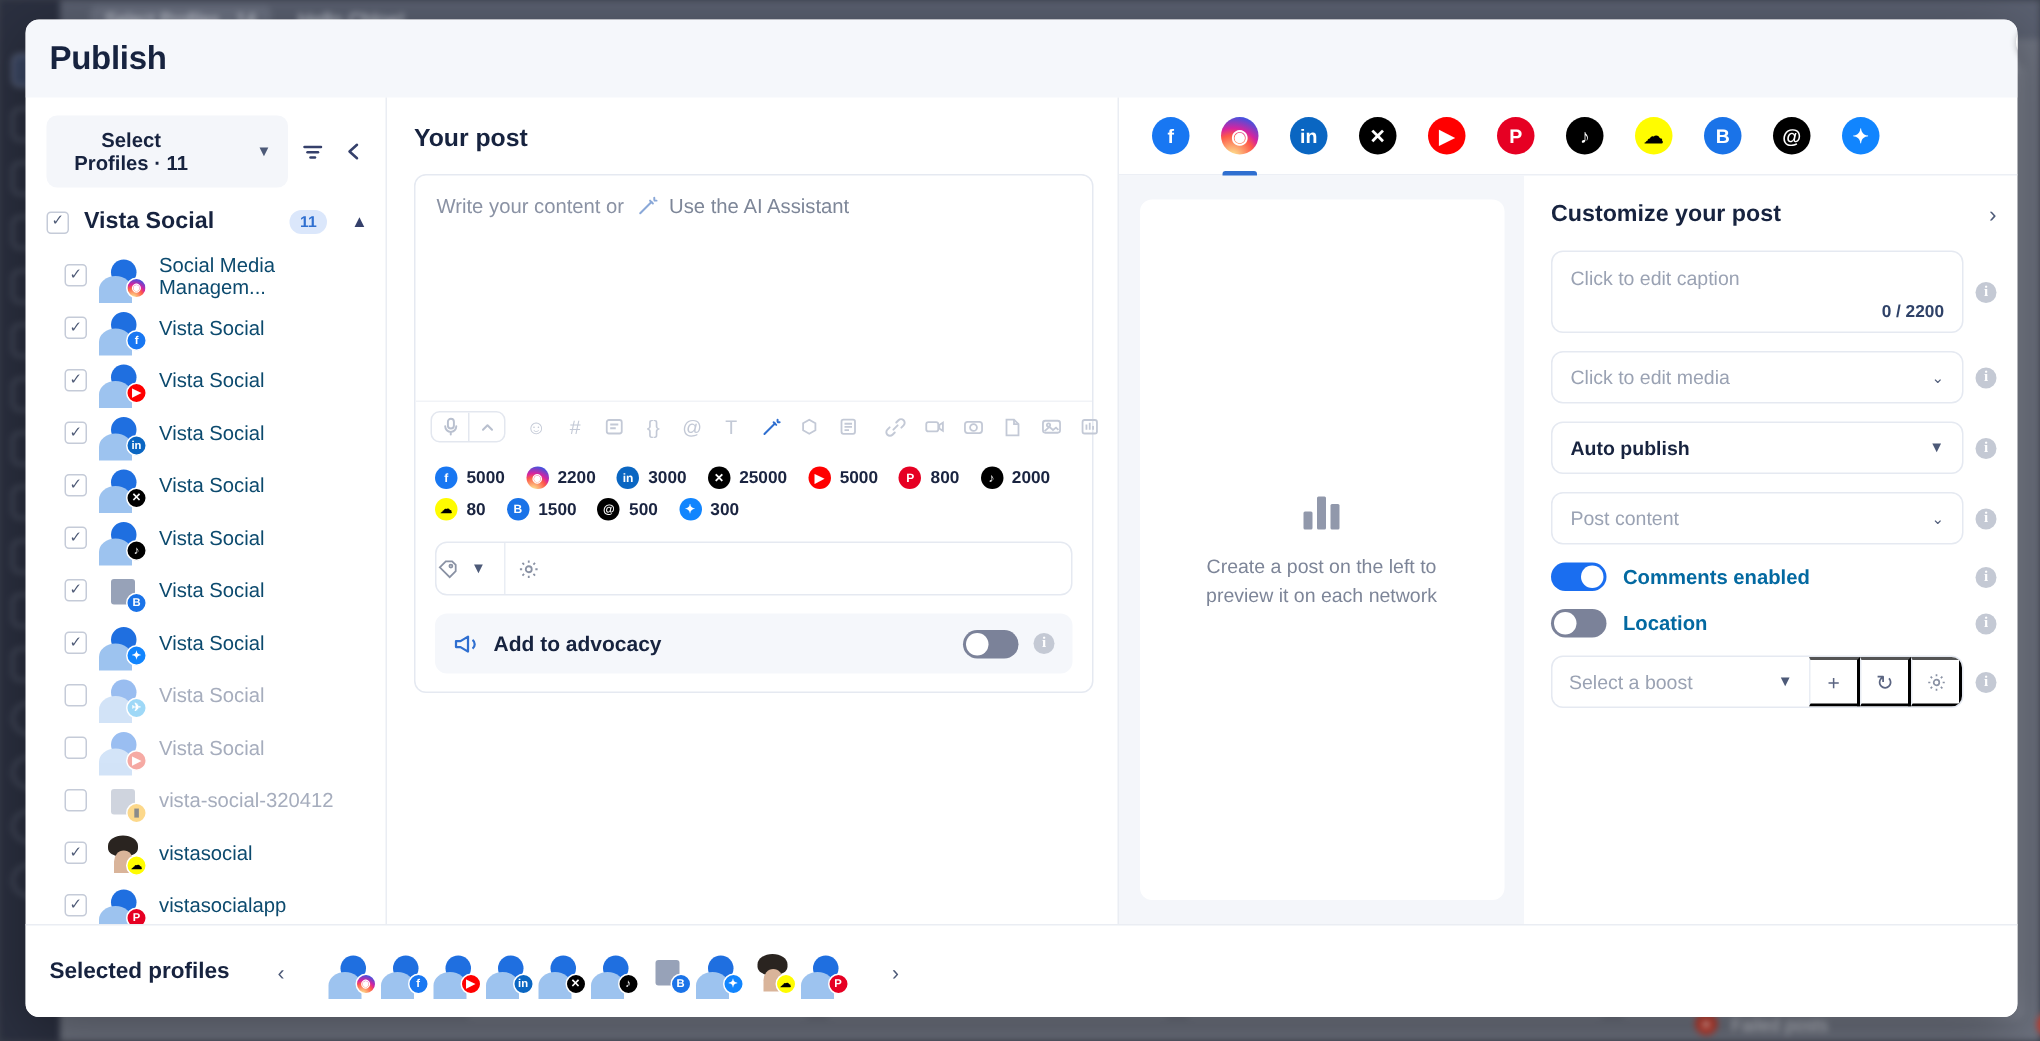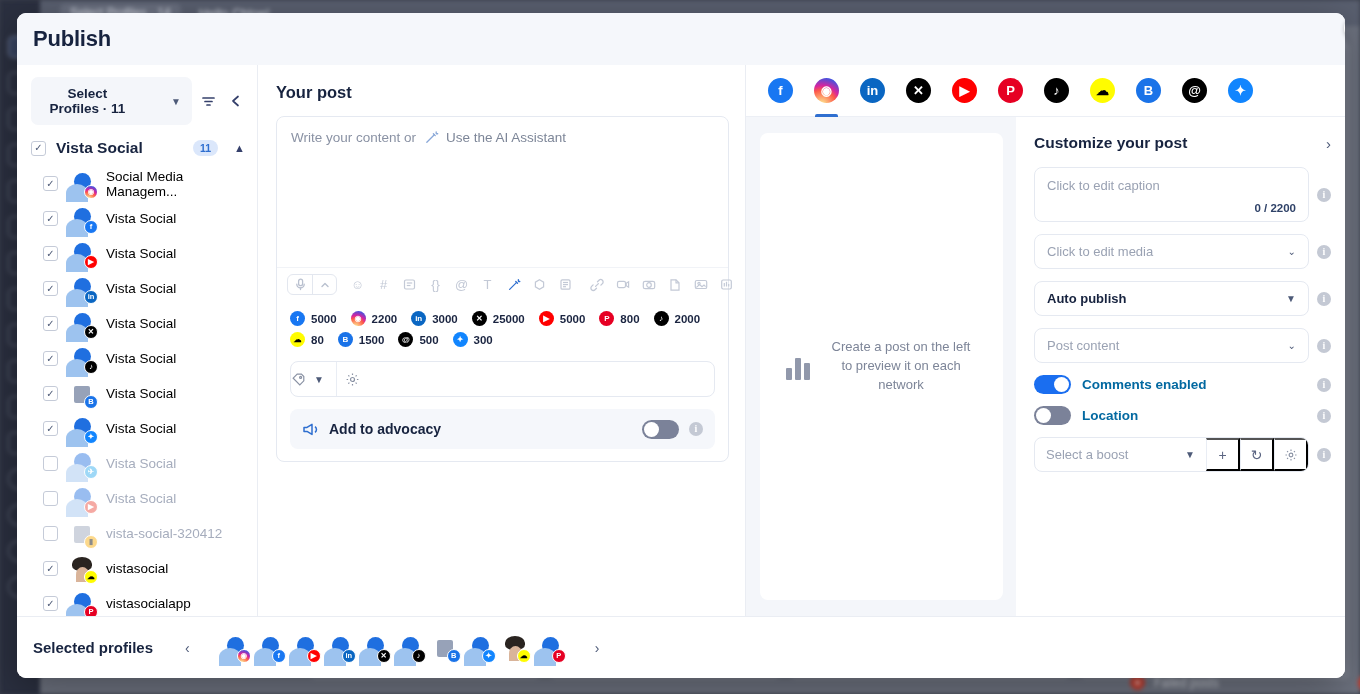--- a/index.html
+++ b/index.html
@@ -139,21 +139,21 @@
   .avatar.bldg .base::after { display: none; }
   .avatar.person .base { background: #4c4038; }
   .avatar.person .base::before { background: #2a2420; left: 3px; top: 1px; width: 20px; height: 14px; border-radius: 50% 50% 40% 40%; }
   .avatar.person .base::after { background: #d9b49a; left: 7px; top: 11px; width: 13px; height: 15px; border-radius: 50% 50% 0 0; }
   .net-badge {
     position: absolute; right: -3px; bottom: -2px; width: 14px; height: 14px;
     border-radius: 50%; border: 1.5px solid #fff;
     display: flex; align-items: center; justify-content: center;
     font-size: 7.5px; color: #fff; font-weight: 700; line-height: 1;
   }
-  .profile-name { font-size: 13.5px; color: #000000; }
+  .profile-name { font-size: 13.5px; color: #0c4a6e; }
   .profile-row.dim .profile-name { color: #a6adbd; }
   .profile-row.dim .avatar { opacity: .45; }
 
   
   .post-pane {
     width: 488px; flex: none; border-right: 1px solid #eaedf3;
     padding: 18px 16px 0 18px; display: flex; flex-direction: column; min-height: 0;
   }
   .post-heading { font-size: 16.5px; font-weight: 700; color: #17233f; margin-bottom: 14px; }
   .composer {
@@ -235,21 +235,21 @@
     height: 3px; background: #2f6fd0; border-radius: 2px 2px 0 0;
   }
 
   .right-split { flex: 1; display: flex; min-height: 0; }
   .preview-col {
     flex: 1; background: #f4f6fa; display: flex; align-items: flex-start;
     justify-content: center; padding: 16px 12px;
   }
   .preview-card {
     width: 243px; background: #fff; border-radius: 8px; height: 100%;
-    display: flex; flex-direction: row; align-items: center;
+    display: flex; flex-direction: column; align-items: center;
     justify-content: center; gap: 16px; padding: 0 26px;
   }
   .preview-bars { display: flex; align-items: flex-end; gap: 3px; height: 26px; }
   .preview-bars i { width: 6px; background: #9198ab; border-radius: 1px; display: block; }
   .preview-text { font-size: 13px; color: #7d8598; text-align: center; line-height: 1.45; }
 
   .customize-col { width: 329px; flex: none; padding: 17px 14px 0 18px; }
   .customize-head {
     display: flex; align-items: center; justify-content: space-between; margin-bottom: 15px;
   }

